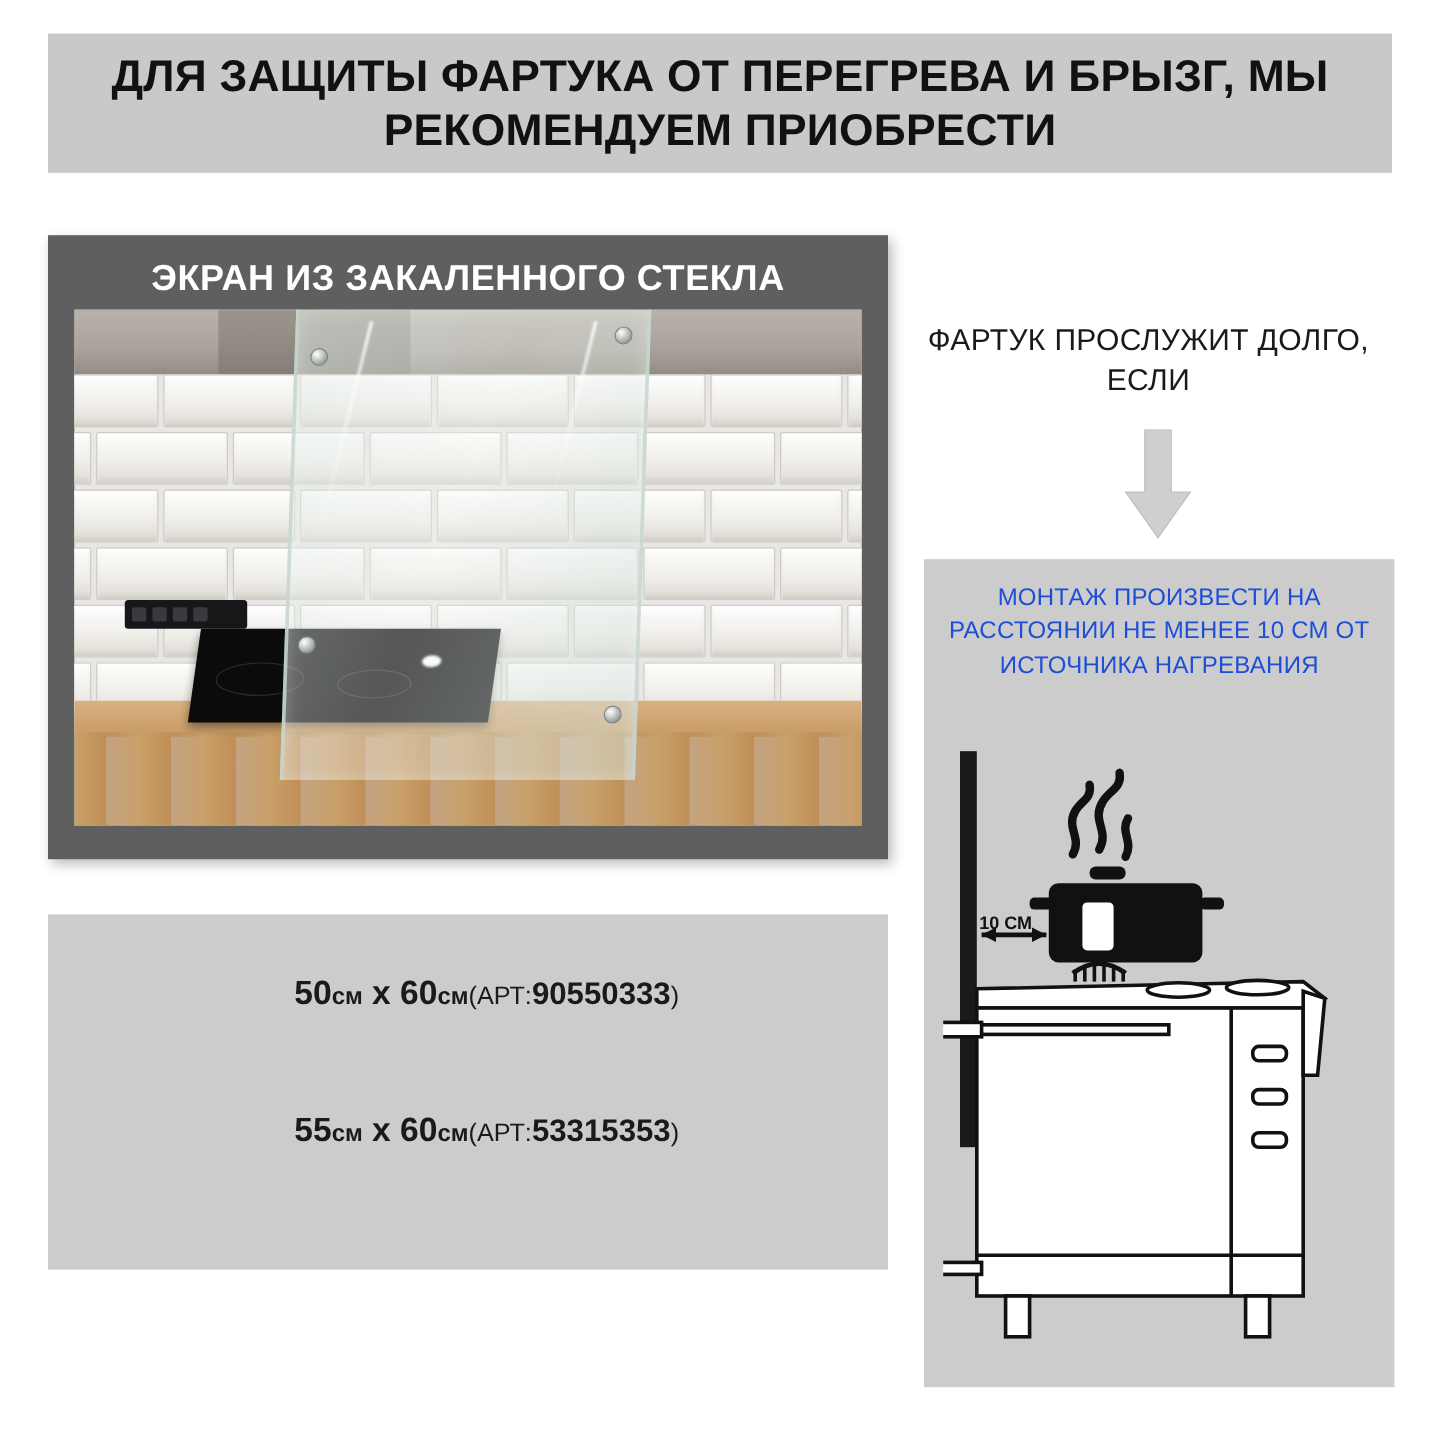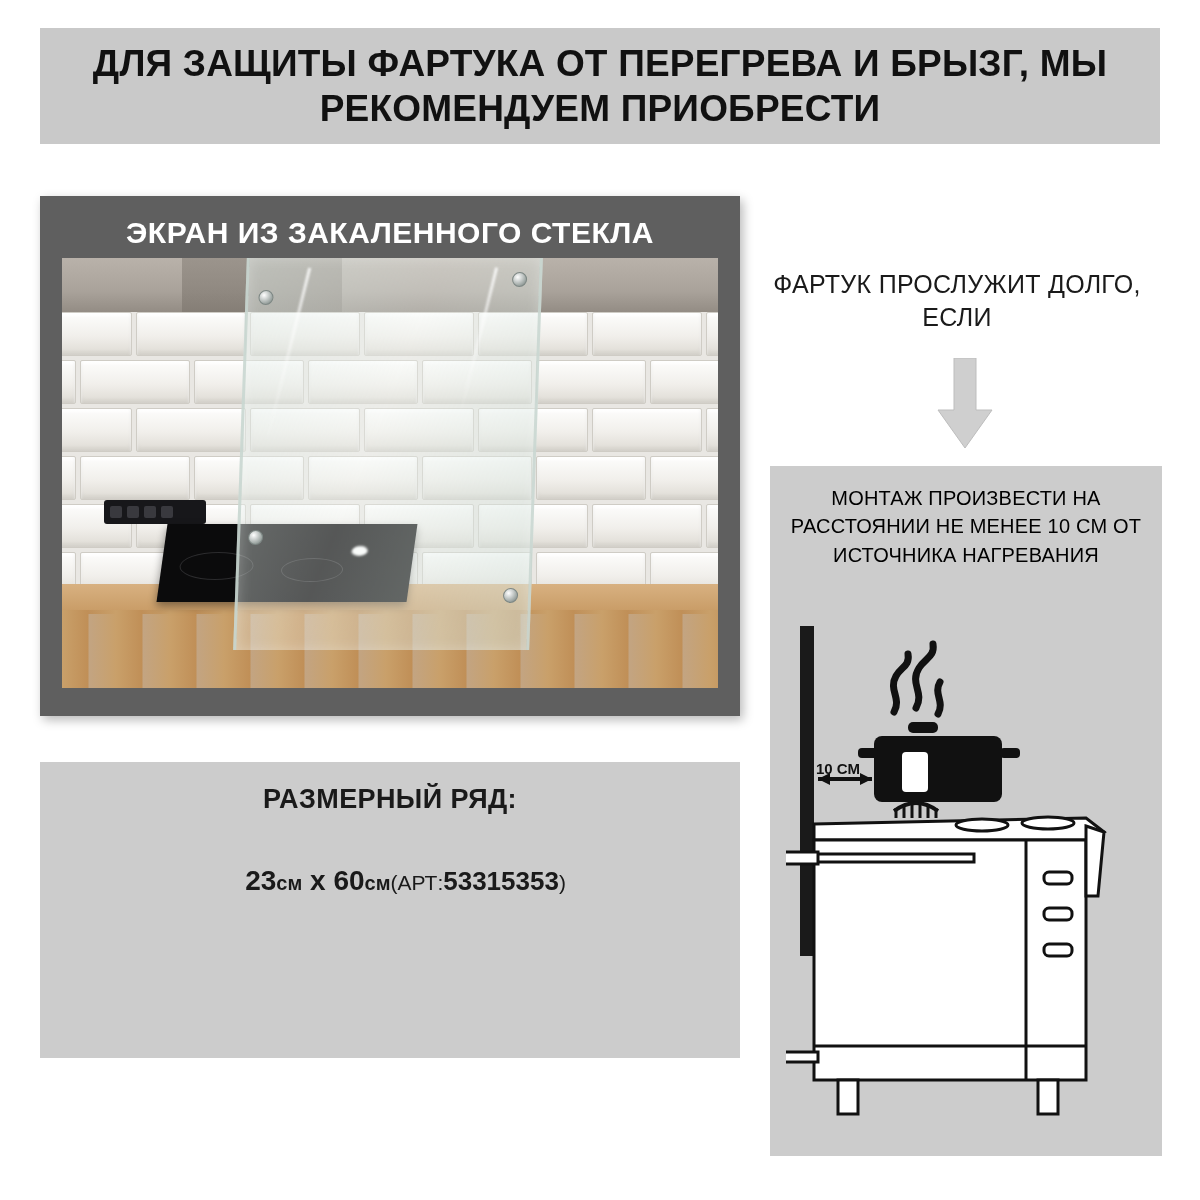--- a/index.html
+++ b/index.html
@@ -175,21 +175,21 @@
     height: 690px;
     background: #cccccc;
   }
   .info-panel .info-text {
     position: absolute;
     left: 12px; top: 18px; width: 368px;
     text-align: center;
     font-size: 20px;
     line-height: 1.42;
     letter-spacing: 0.2px;
-    color: #000000;
+    color: #1d4ed8;
   }
   .stove-art {
     position: absolute;
     left: 16px;
     top: 130px;
     width: 360px;
     height: 545px;
     text-align: right;
   }
 
@@ -381,24 +381,26 @@
 
       <line x1="28" y1="450" x2="300" y2="450" stroke="#111" stroke-width="3"></line>
       <rect x="-2" y="456" width="34" height="10" fill="#ffffff" stroke="#111" stroke-width="3"></rect>
       <rect x="52" y="484" width="20" height="34" fill="#ffffff" stroke="#111" stroke-width="3"></rect>
       <rect x="252" y="484" width="20" height="34" fill="#ffffff" stroke="#111" stroke-width="3"></rect>
     </svg>
   </div>
 </div>
 
 <div class="sizes-panel">
-  <div class="sizes-title">РАЗМЕРНЫЙ РЯД:</div>
-
 
   <div class="size-row">
-    <span class="dim">23</span><span class="unit">см</span><span class="dim"> x </span><span class="dim">60</span><span class="unit">см</span><span class="art-label">(АРТ:</span><span class="art-num">53315353</span><span class="art-label">)</span>
+    <span class="dim">50</span><span class="unit">см</span><span class="dim"> x </span><span class="dim">60</span><span class="unit">см</span><span class="art-label">(АРТ:</span><span class="art-num">90550333</span><span class="art-label">)</span>
+  </div>
+
+  <div class="size-row">
+    <span class="dim">55</span><span class="unit">см</span><span class="dim"> x </span><span class="dim">60</span><span class="unit">см</span><span class="art-label">(АРТ:</span><span class="art-num">53315353</span><span class="art-label">)</span>
   </div>
 
 
   <div class="size-row">
     
   </div>
 </div>
 
 </body></html>

